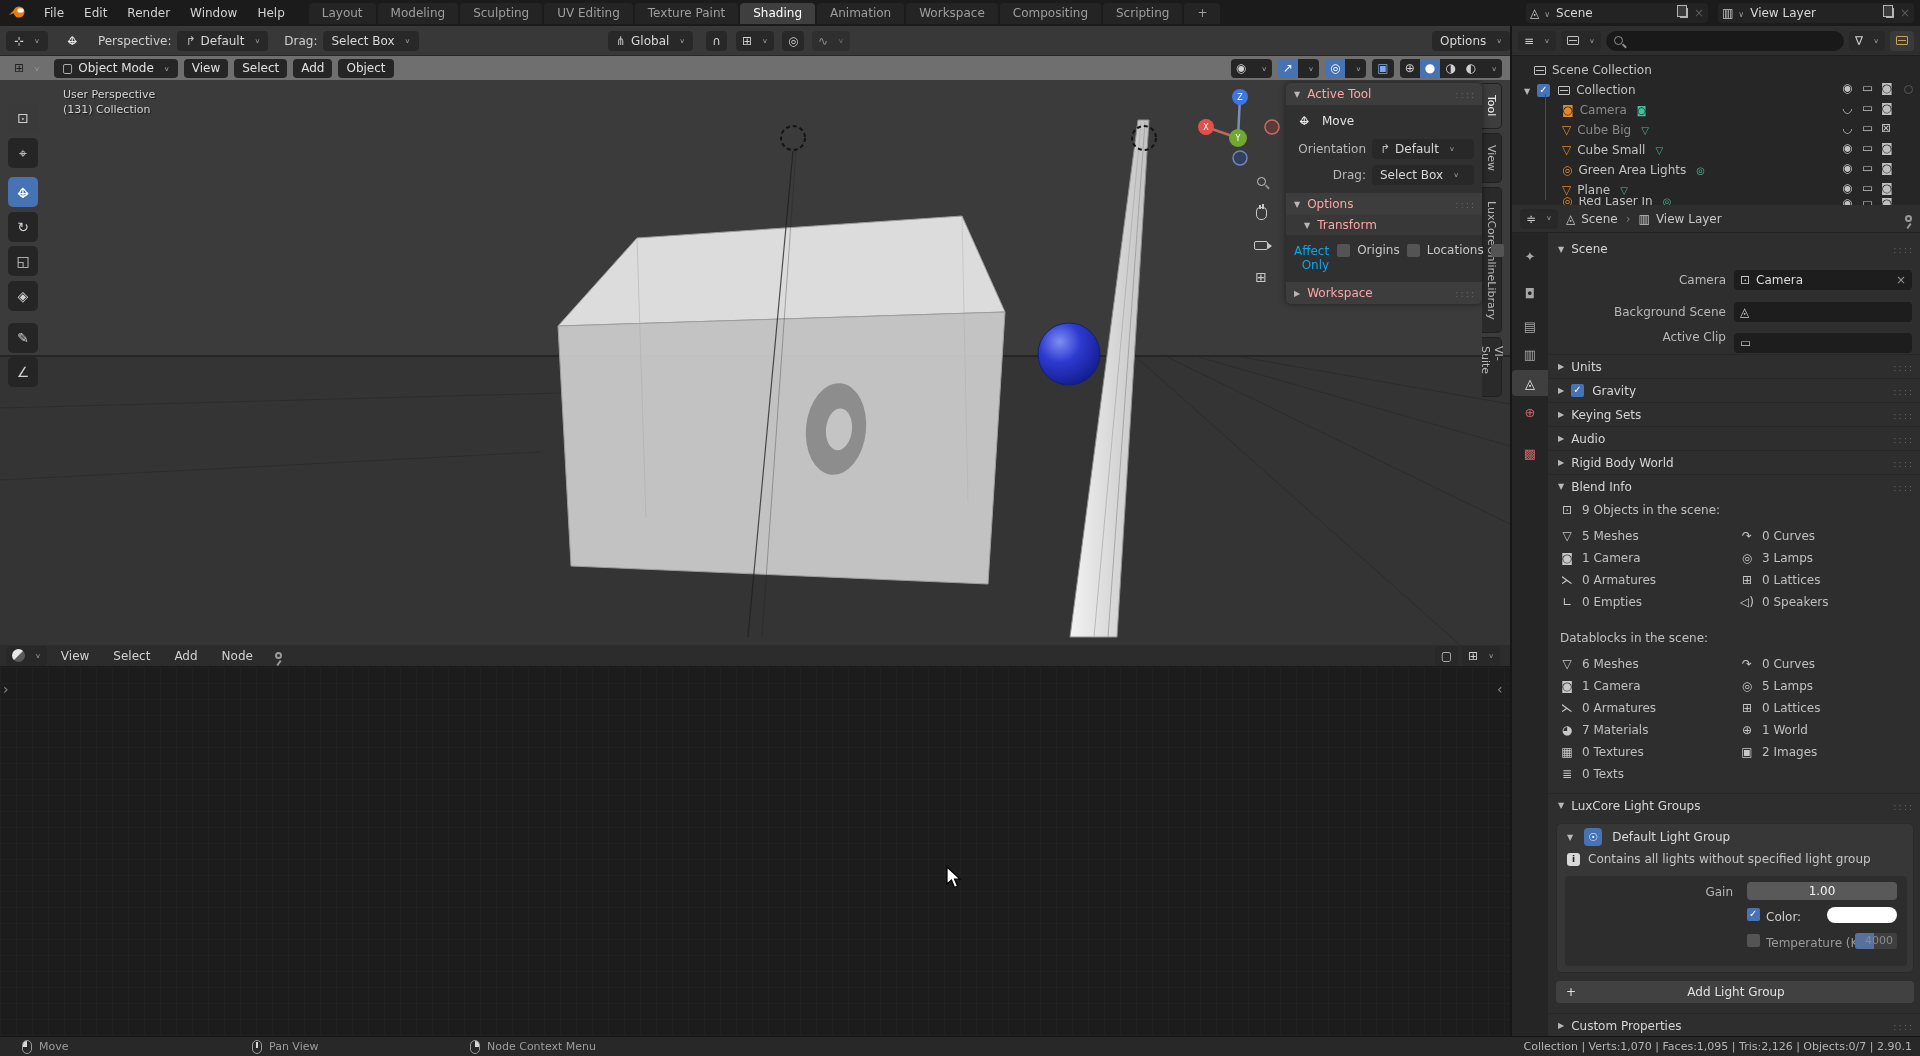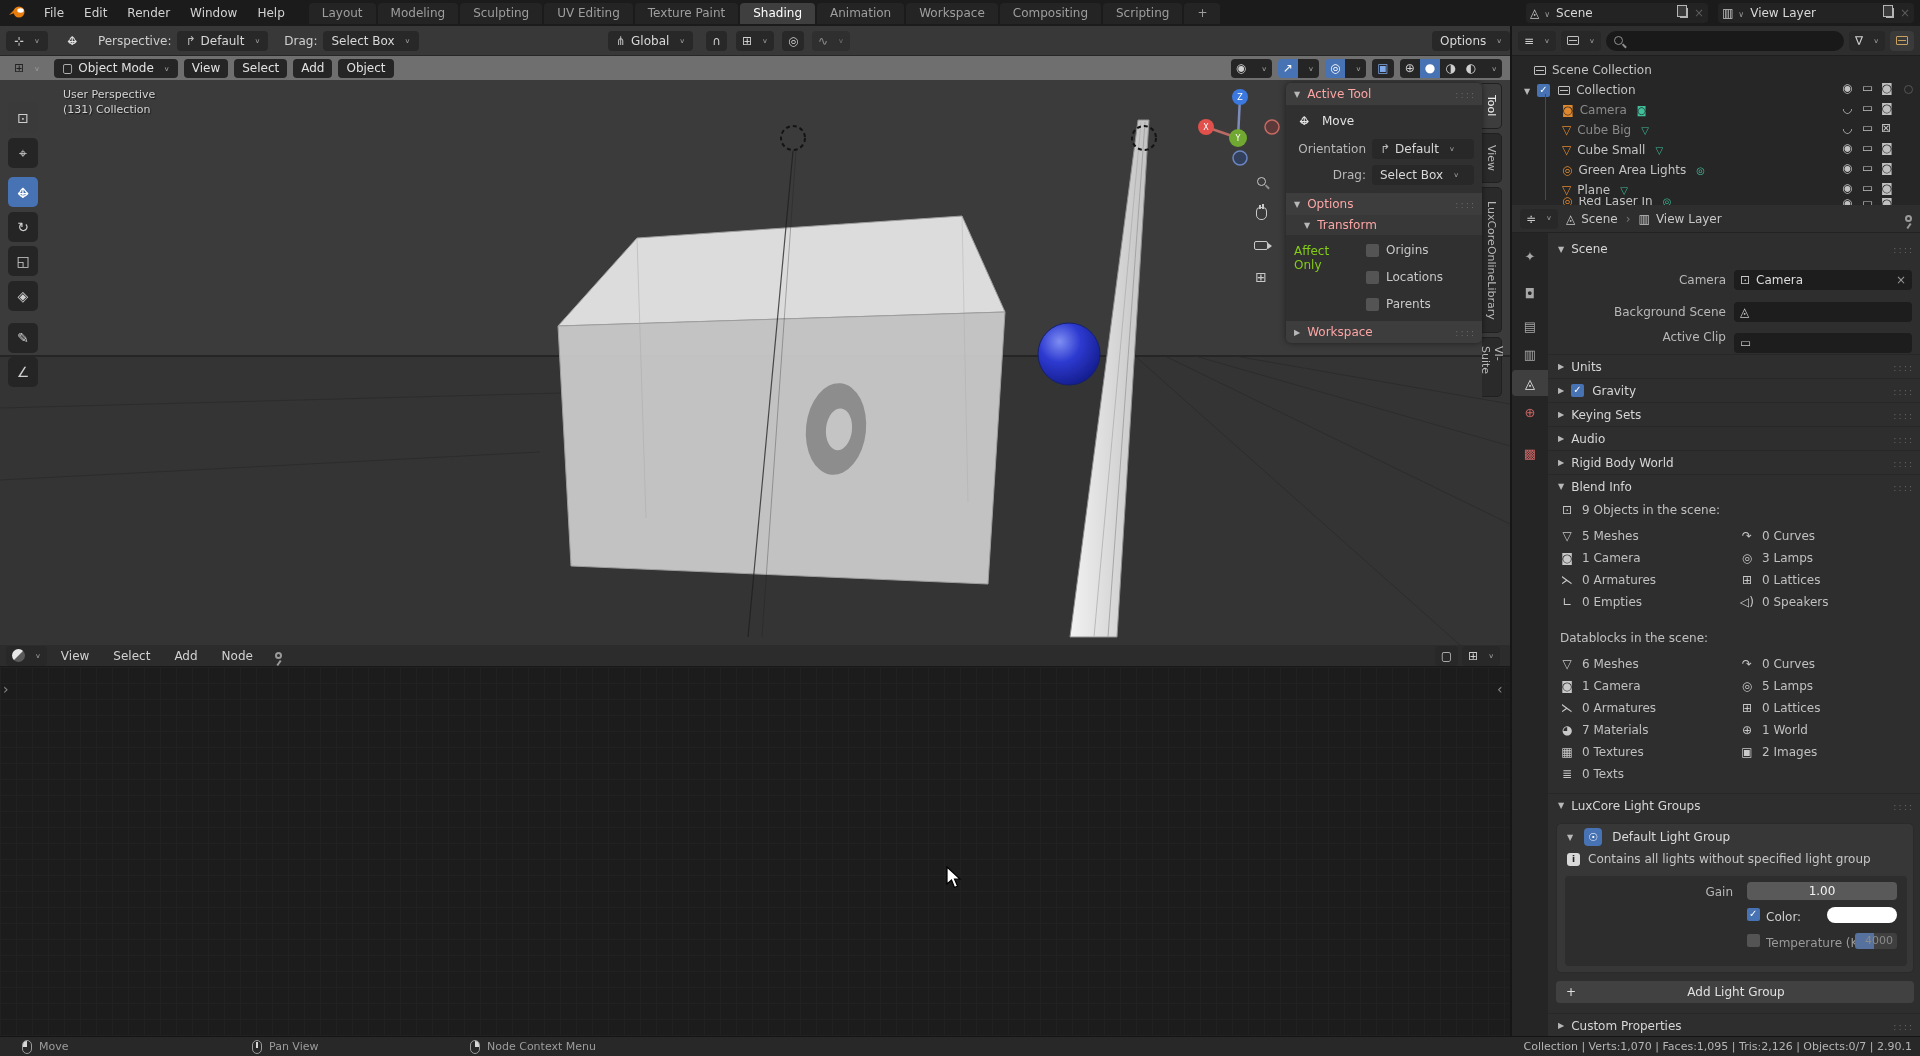--- a/index.html
+++ b/index.html
@@ -335,22 +335,22 @@
       <div class="nph trd">
           <span>Options</span>
           <span class="sp"></span>
           <span class="dots"></span>
         </div>
       <div class="nph trd" style="background:#383838;padding-left:18px;height:20px">
           <span>Transform</span>
         </div>
       <div style="padding:8px 8px 10px">
         <div class="row" style="gap:8px;align-items:flex-start">
-          <span style="width:64px;color:#84cc16;padding-top:1px">Affect Only</span>
-          <div style="display:flex;flex-direction:column;gap:13px">
+          <span style="width:64px;text-align:right;color:#0ea5e9;padding-top:1px">Affect Only</span>
+          <div style="display:flex;flex-direction:row;gap:7px">
             <span class="row" style="gap:7px">
                 <span class="cb"></span>
                 <span>Origins</span>
               </span>
             <span class="row" style="gap:7px">
                 <span class="cb"></span>
                 <span>Locations</span>
               </span>
             <span class="row" style="gap:7px">
                 <span class="cb"></span>

